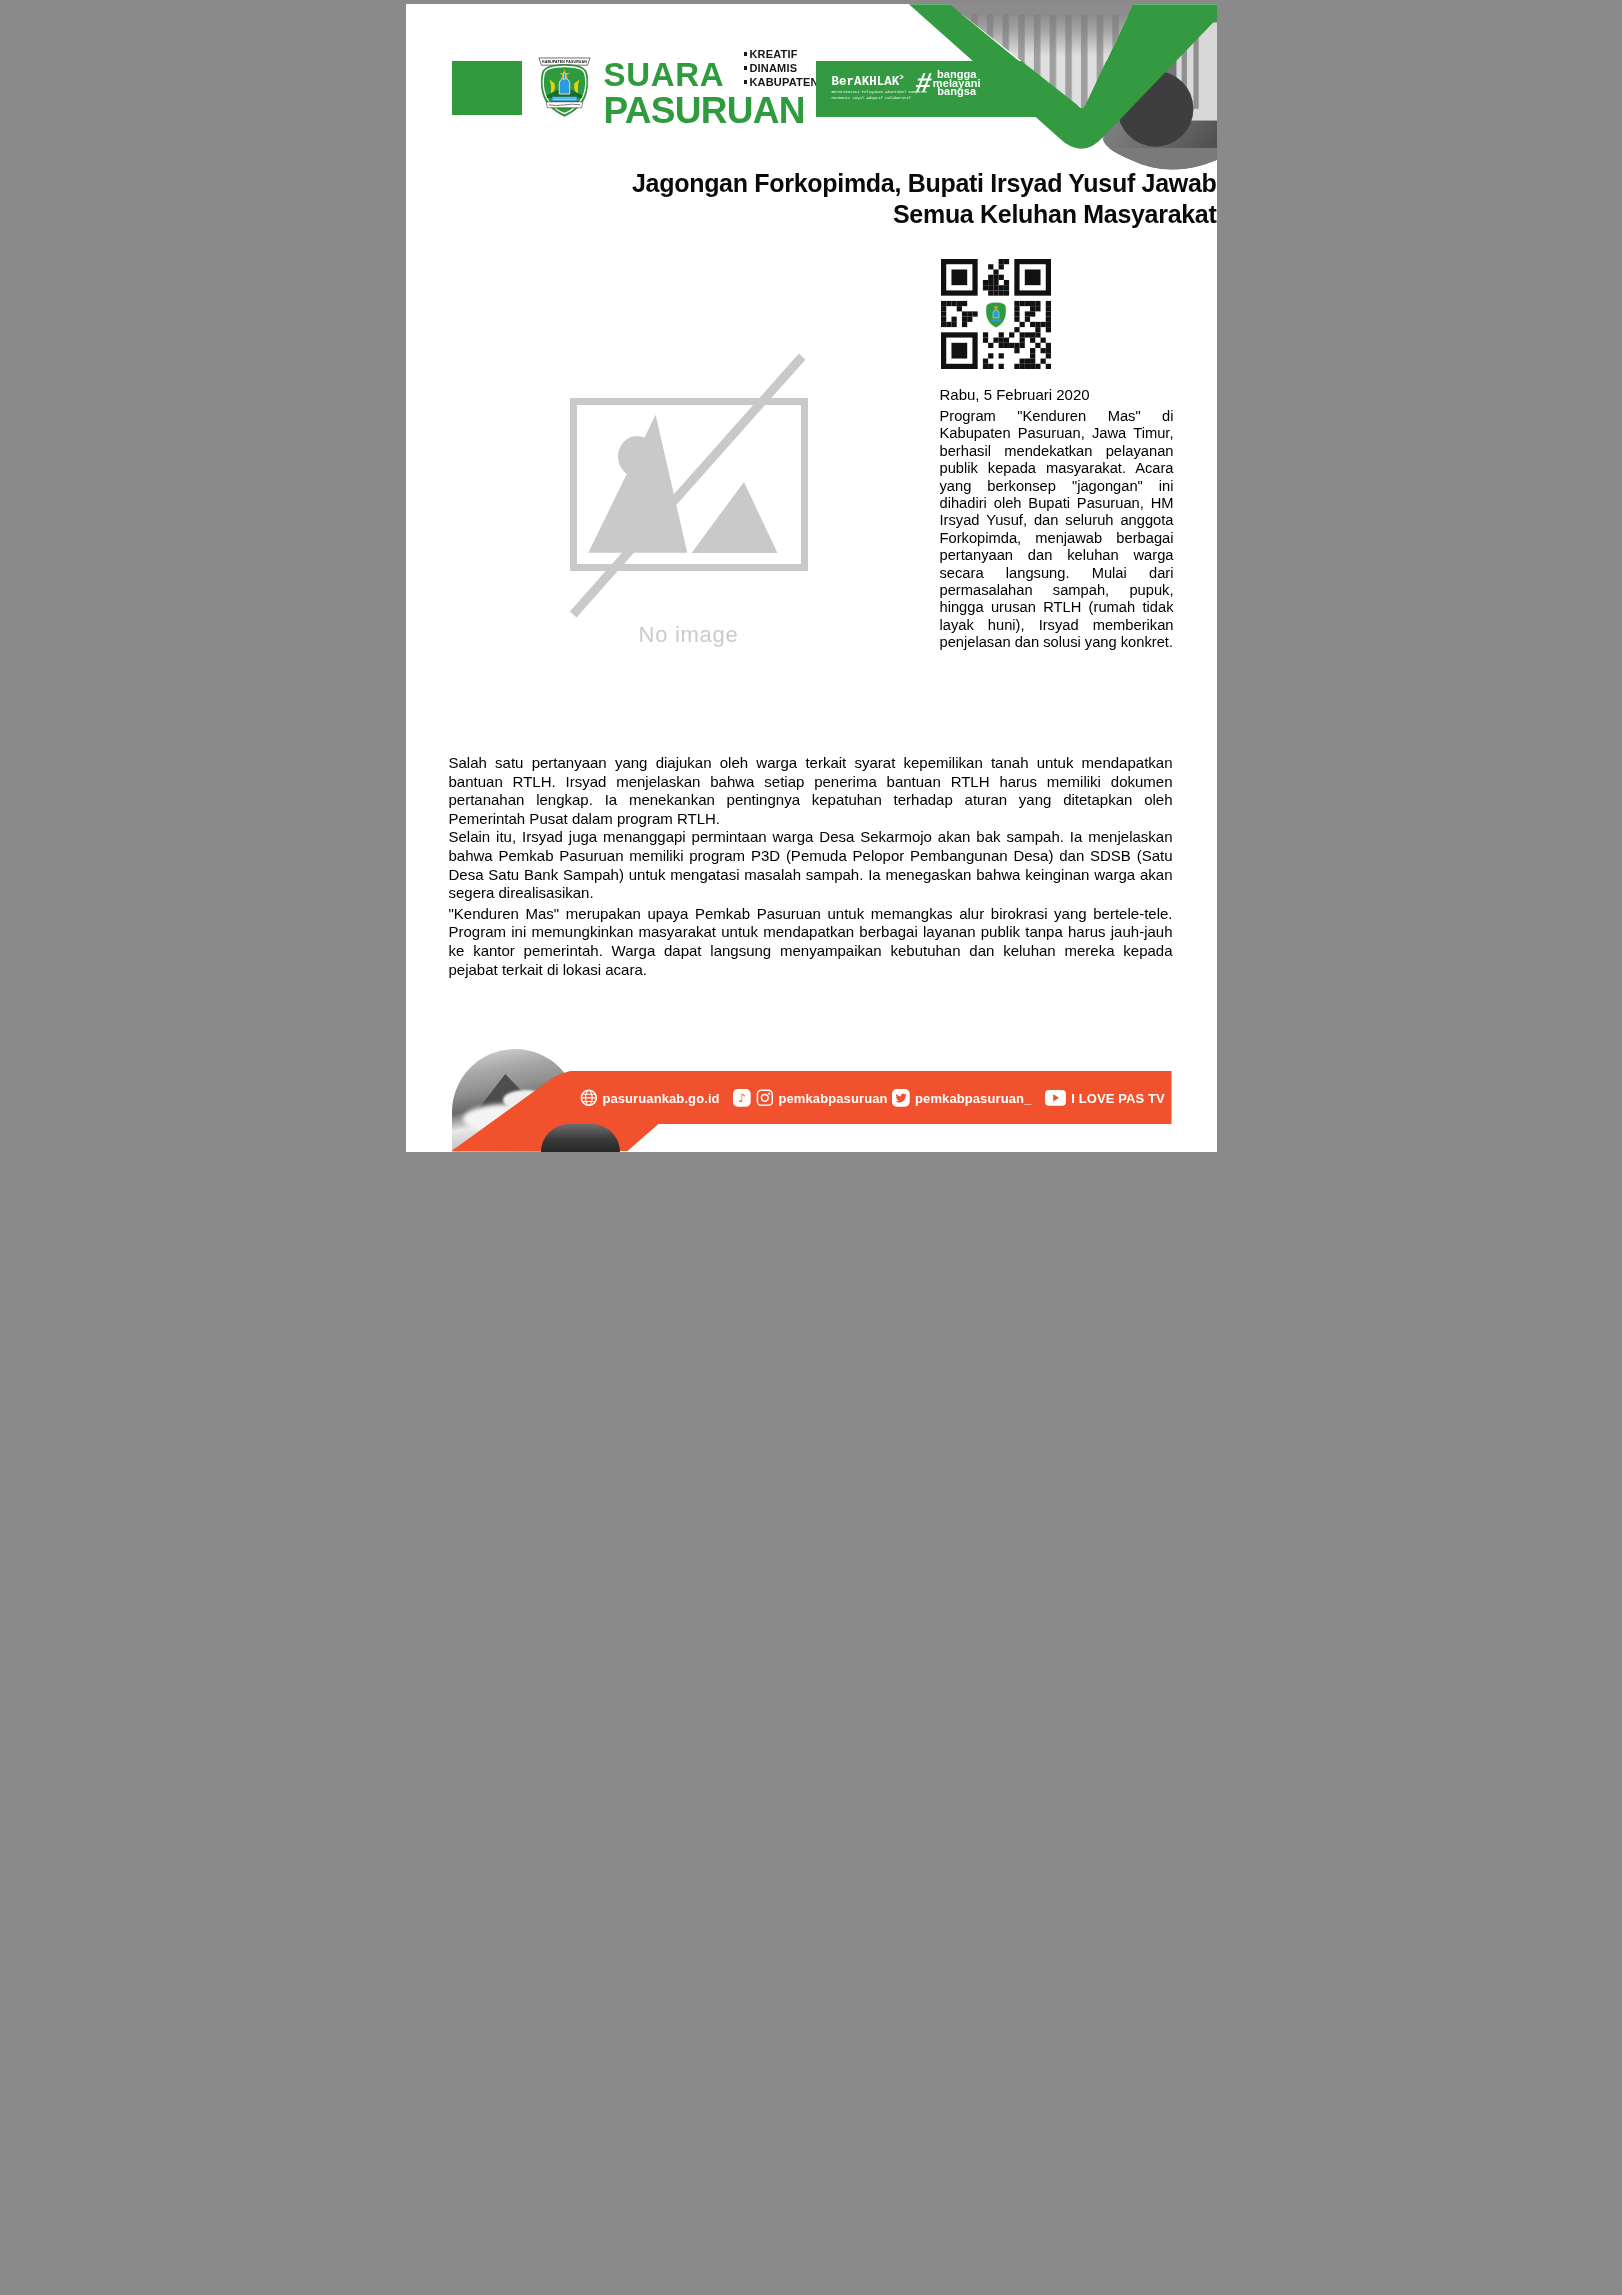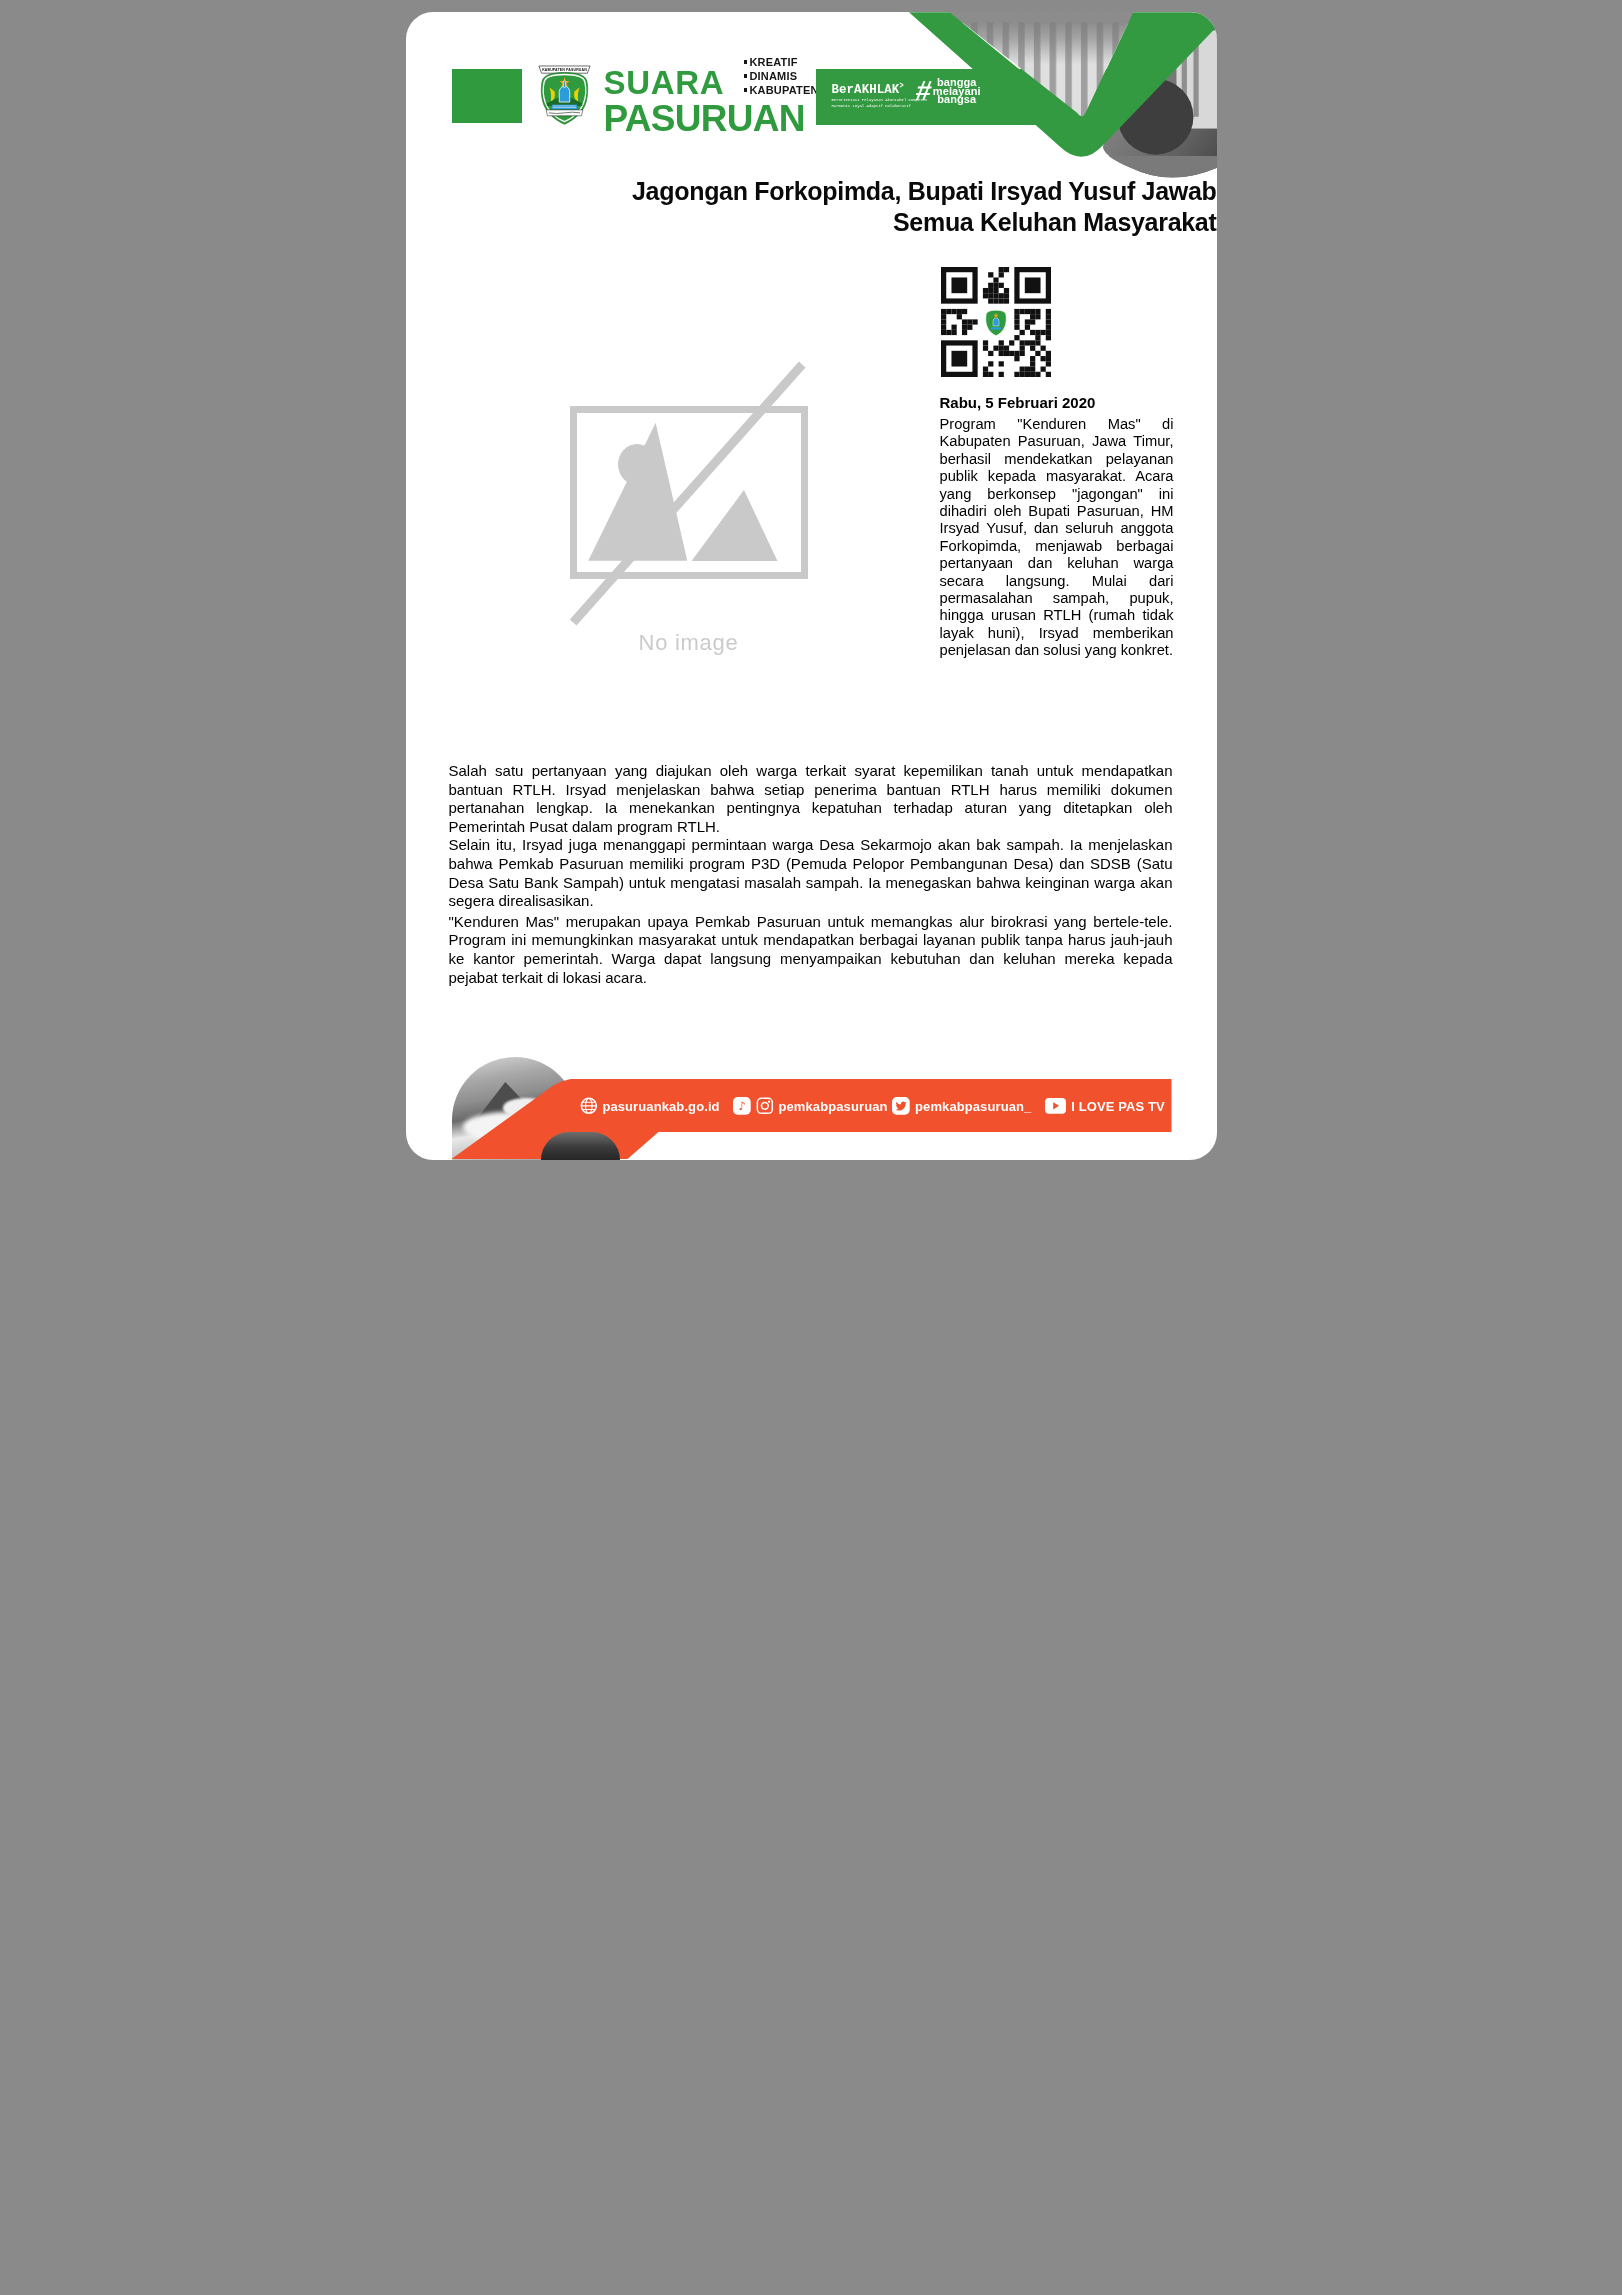--- a/index.html
+++ b/index.html
@@ -1,17 +1,17 @@
 <!DOCTYPE html>
 <html style="font-size:10.5px"><head>
 <meta charset="utf-8">
 <style>
   html,body{margin:0;padding:0;background:#8a8a8a;}
-  .page{position:relative;width:811px;height:1148px;background:#ffffff;margin:12px auto;
-        font-family:"Liberation Sans", sans-serif;overflow:hidden;border-radius:27px;}
+  .page{position:relative;width:811px;height:1148px;background:#ffffff;margin:4px auto;
+        font-family:"Liberation Sans", sans-serif;overflow:hidden;}
   
   .green-rect{position:absolute;left:46px;top:57px;width:70px;height:54px;background:#2f9b3e;}
   .crest{position:absolute;left:129px;top:52px;width:59px;height:61px;}
   .brand{position:absolute;left:198px;top:54px;color:#2f9b3e;font-weight:700;line-height:1;}
   .brand .l1{font-size:33px;letter-spacing:0.7px;}
   .brand .l2{font-size:37px;letter-spacing:-0.7px;margin-top:1.3px;}
   .tagline{position:absolute;left:338px;top:44px;color:#161616;font-weight:700;font-size:11px;}
   .tagline .tg{display:flex;align-items:center;margin-bottom:2px;letter-spacing:0.2px;}
   .tagline .sq{width:3.3px;height:3.3px;background:#161616;margin-right:2.6px;flex:none;}
   .band{position:absolute;left:410px;top:57px;width:402px;height:56px;background:#339a41;}
@@ -30,21 +30,21 @@
   .noimg-frame{position:absolute;left:164px;top:394px;width:238px;height:173px;border:7.2px solid #c9c9c9;box-sizing:border-box;}
   .noimg-sun{position:absolute;left:41px;top:31px;width:38px;height:41px;border-radius:50%;background:#c9c9c9;}
   .mtn1{position:absolute;left:11.8px;top:9.8px;width:99px;height:138px;background:#c9c9c9;clip-path:polygon(68% 0,0 100%,100% 100%);}
   .mtn2{position:absolute;left:115px;top:77px;width:86px;height:71px;background:#c9c9c9;clip-path:polygon(61% 0,0 100%,100% 100%);}
   .noimg-slash{position:absolute;left:109px;top:477px;width:345px;height:8.5px;background:#c9c9c9;transform:rotate(-48.4deg);}
   .noimg-label{position:absolute;left:164px;top:618px;width:238px;text-align:center;color:#cbcbcb;font-size:22px;letter-spacing:0.7px;}
   
   .qr{position:absolute;left:535px;top:255px;width:110px;height:110px;background:#fff;}
   .qr svg{display:block;}
   
-  .date{position:absolute;left:534px;top:382px;font-size:15px;font-weight:700;color:#000;}
+  .date{position:absolute;left:534px;top:382px;font-size:15px;font-weight:400;color:#000;}
   .intro{position:absolute;left:534px;top:404px;width:234px;font-size:14.7px;line-height:17.4px;
          color:#000;text-align:justify;text-justify:inter-word;}
   .bodytext{position:absolute;left:43px;top:750px;width:724px;font-size:15px;line-height:18.6px;
             color:#000;text-align:justify;text-justify:inter-word;}
   .bodytext p{margin:0;}
   .bodytext p.sp1{margin-top:2px;}
   .bodytext p.sp2{margin-top:7.9px;text-align-last:justify;}
   
   .dome1{position:absolute;left:46px;top:1045px;width:126px;height:103px;border-radius:63px 63px 0 0;overflow:hidden;
          background:linear-gradient(170deg,#d9d9d9 0%,#a8a8a8 22%,#8f8f8f 38%,#6b6b6b 52%,#e9e9e9 66%,#c2c2c2 82%,#9b9b9b 100%);z-index:1;}

